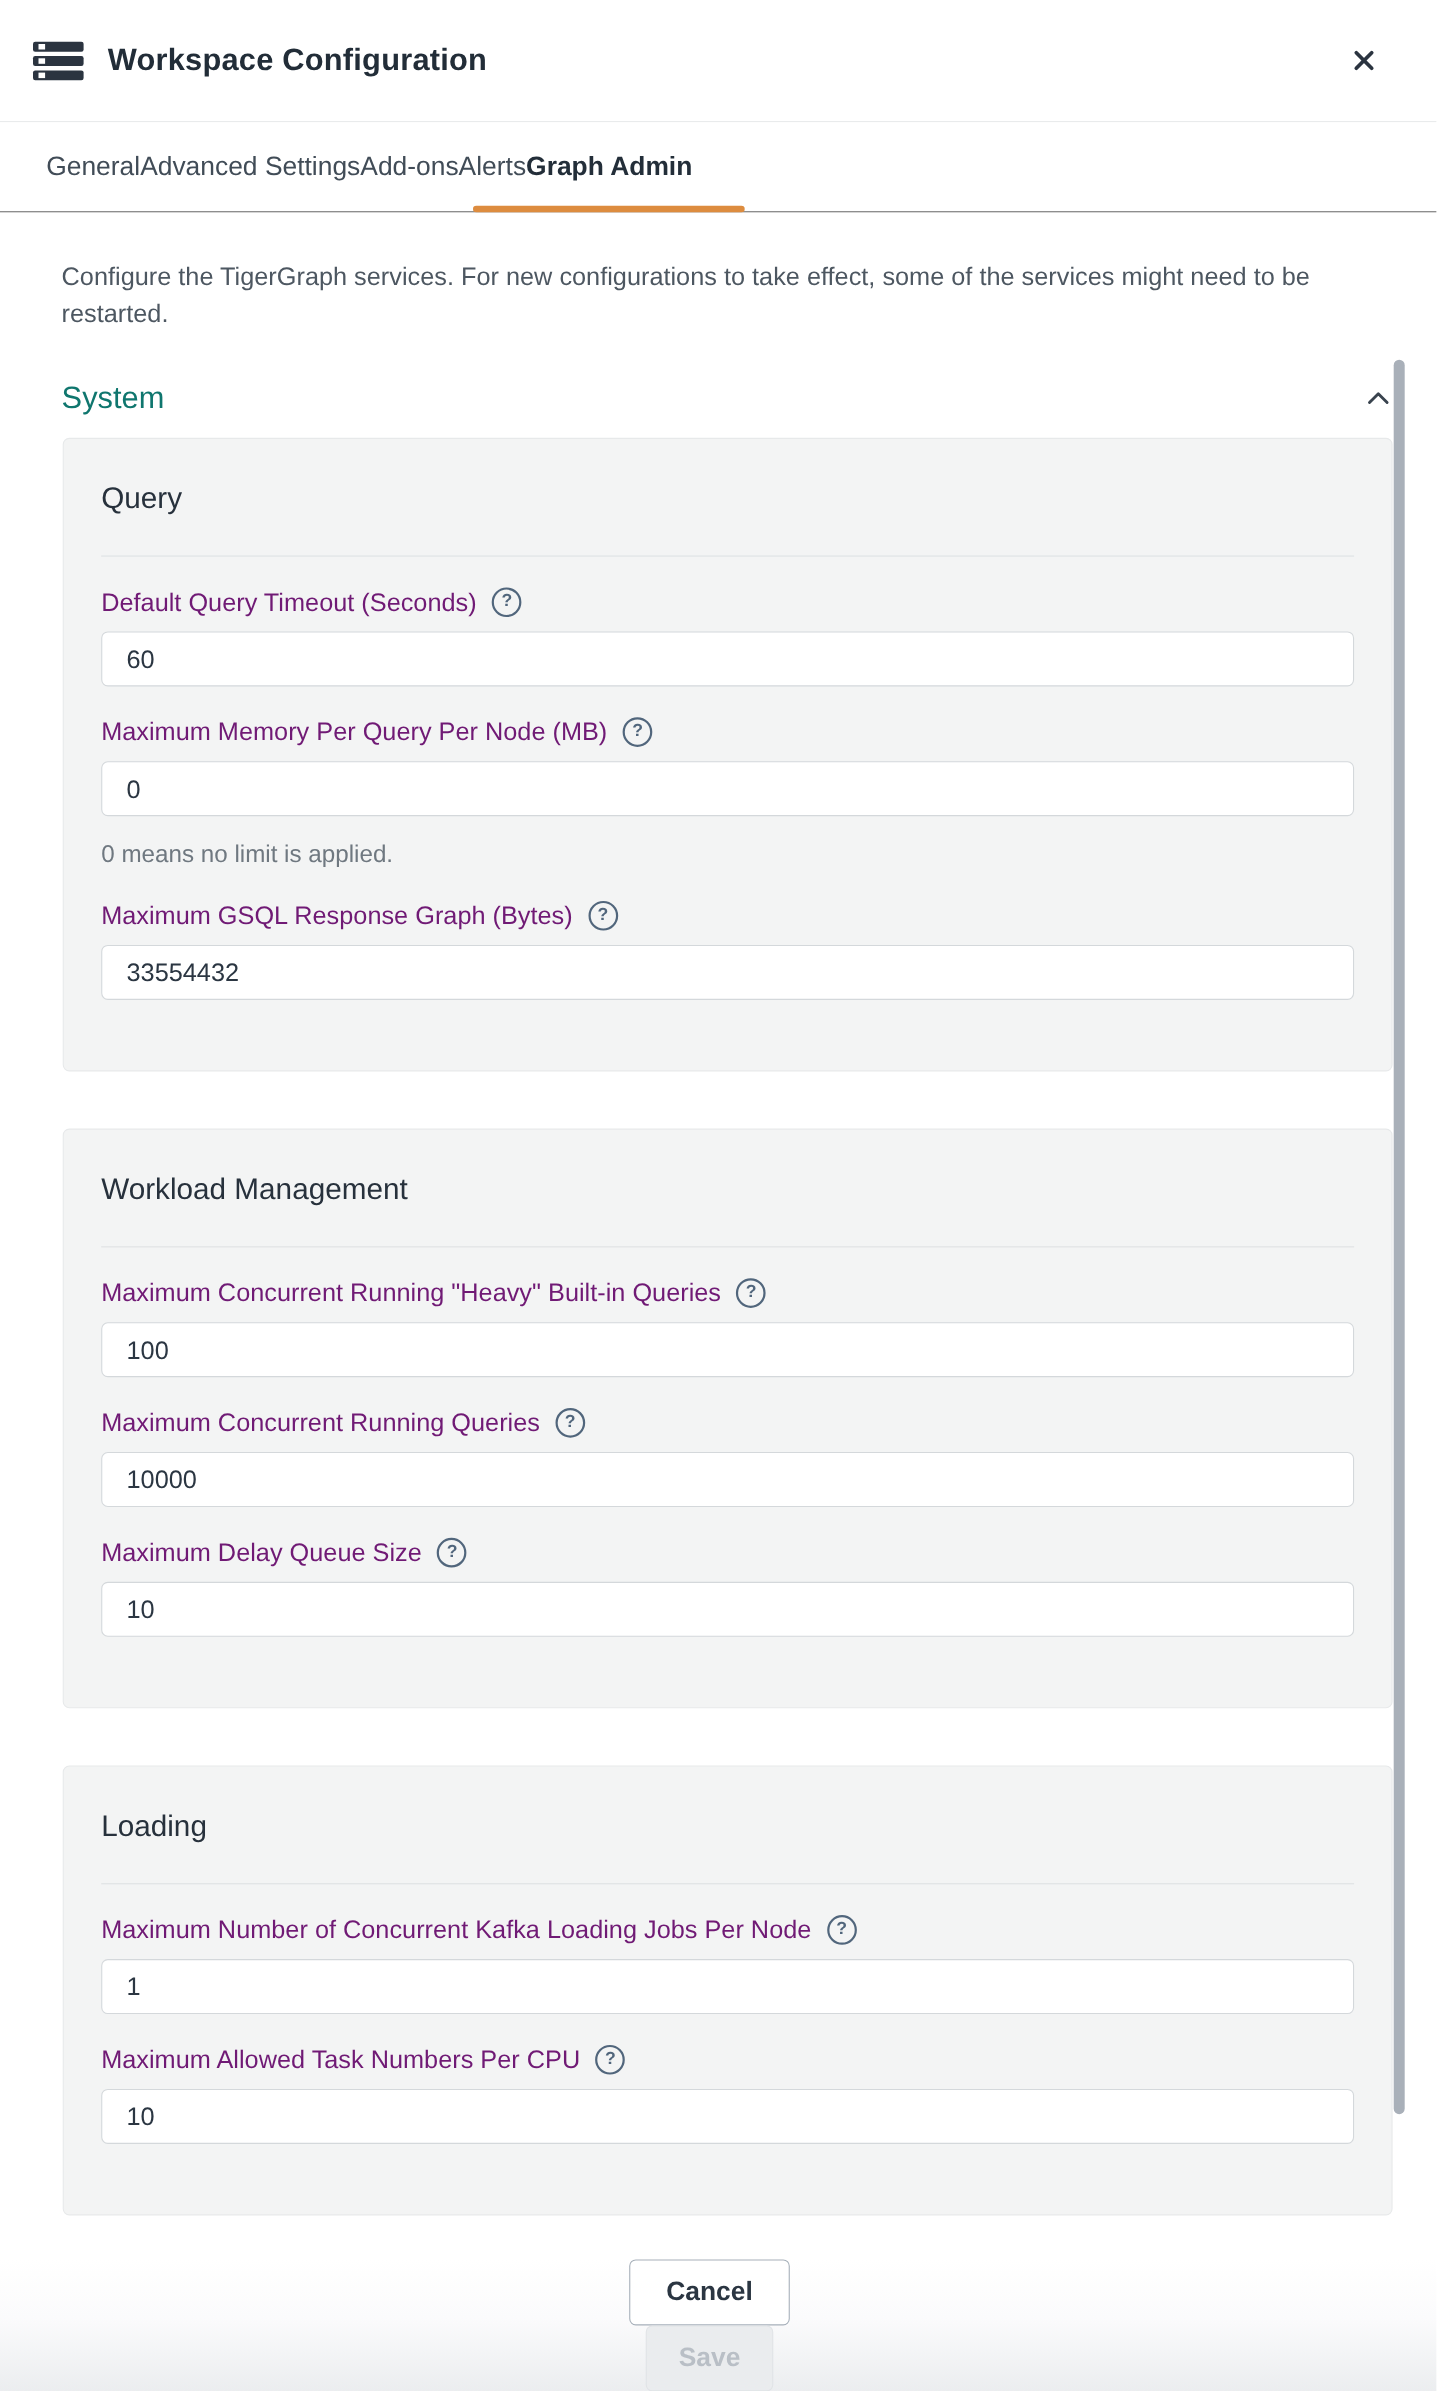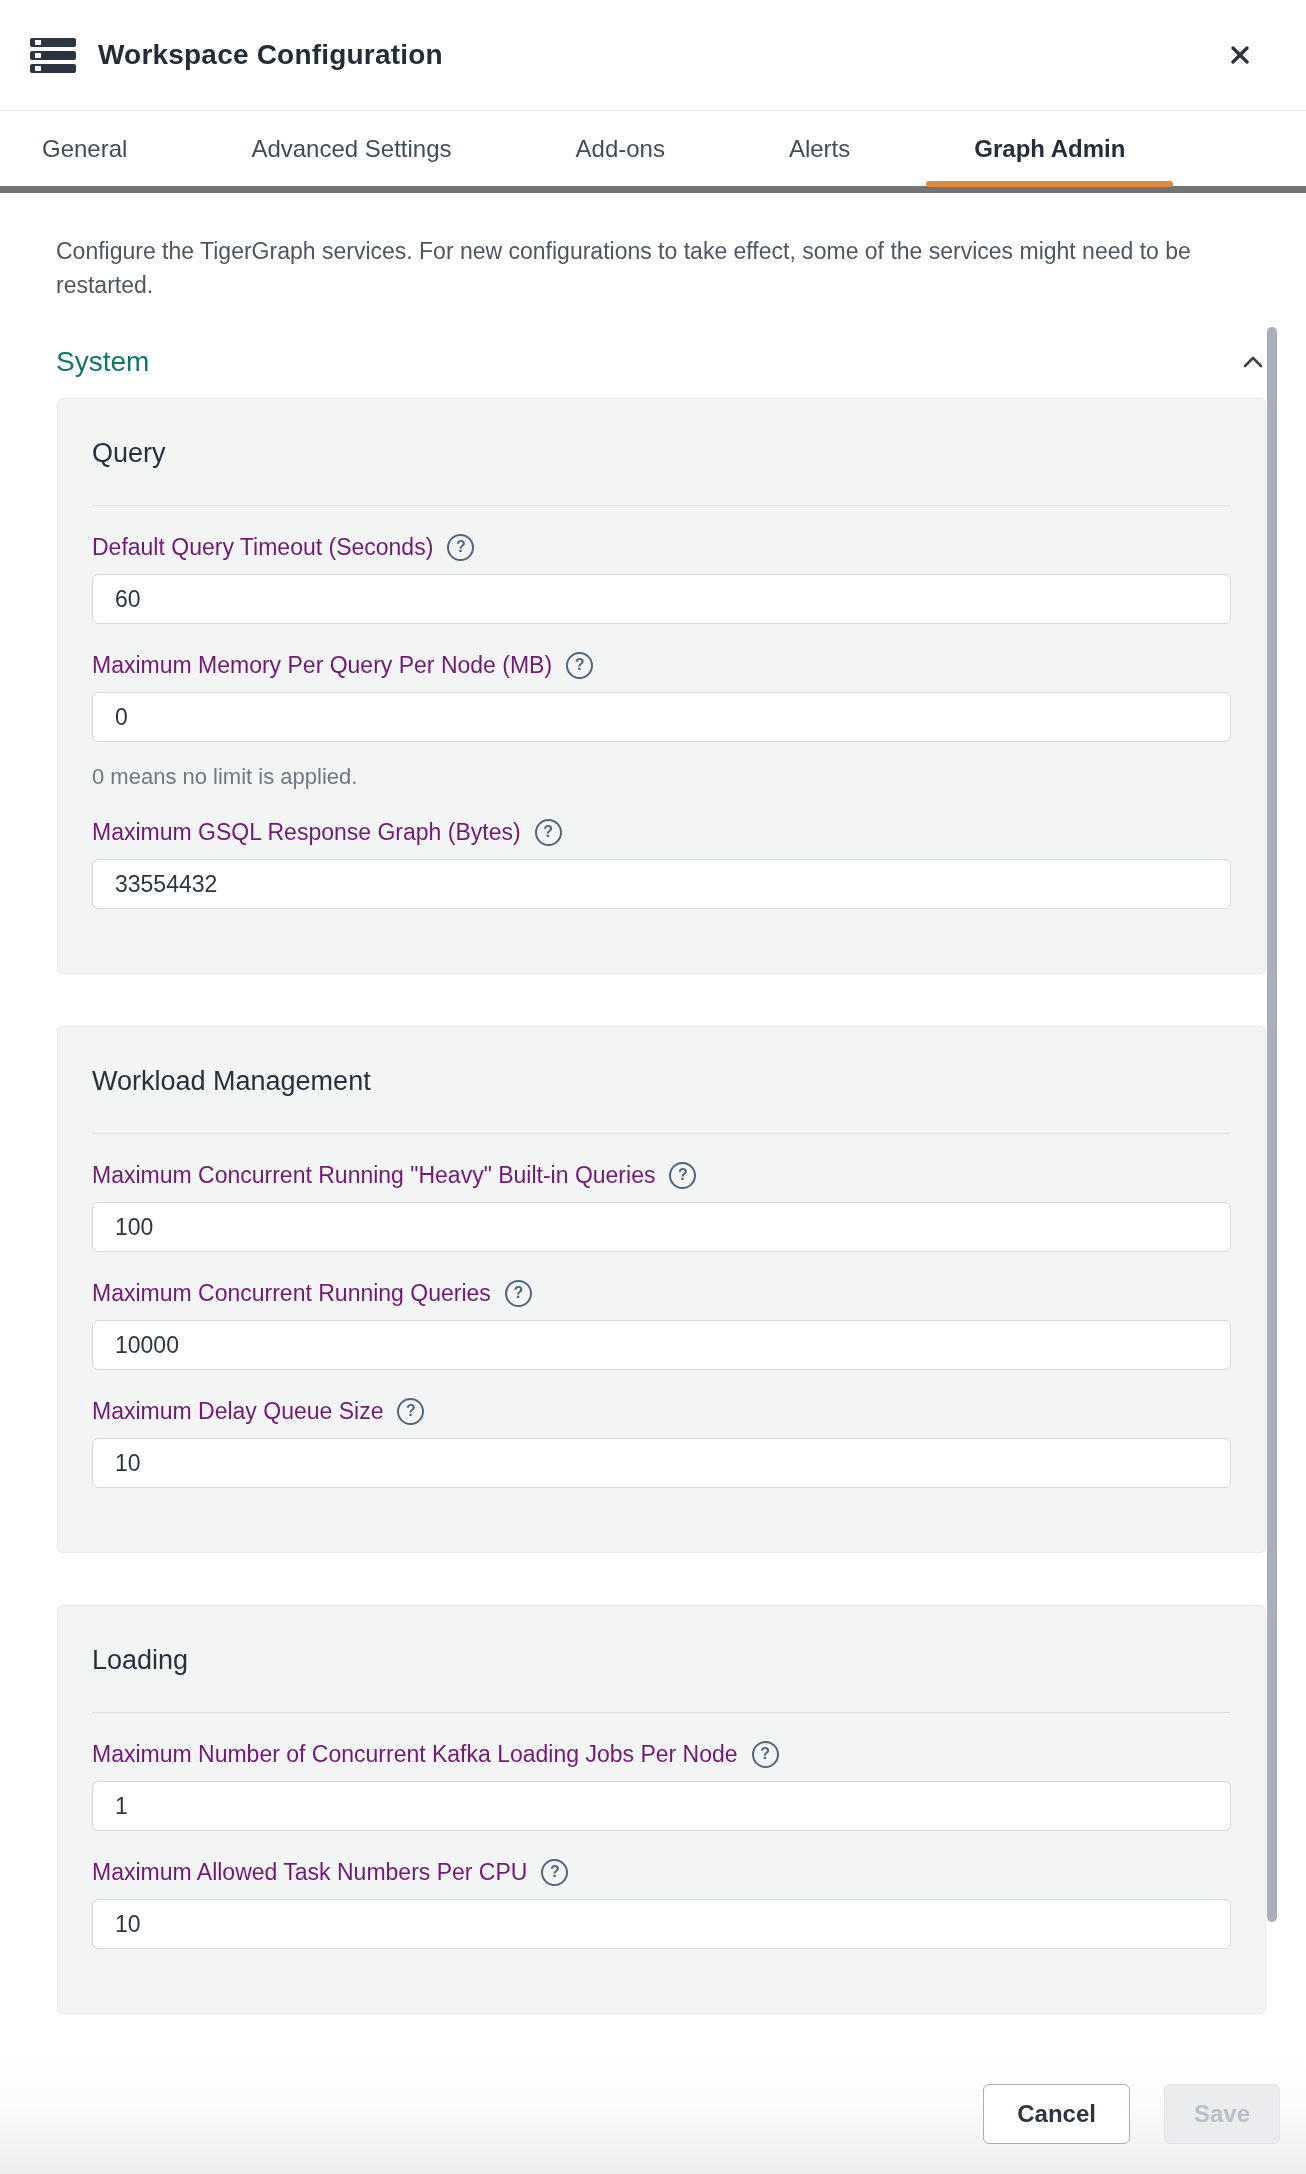--- a/index.html
+++ b/index.html
@@ -33,23 +33,23 @@
   .close-btn {
     margin-left: auto;
     background: none; border: none; padding: 4px; cursor: pointer;
     display: flex; align-items: center; justify-content: center;
   }
 
   
   .tabs {
     height: 83px;
     border-top: 1px solid #e9ebec;
-    border-bottom: 7px solid #737373;
+    border-bottom: 1px solid #737373;
     display: flex; align-items: stretch;
-    padding-left: 42px; gap: 124px;
+    padding-left: 42px; 
   }
   .tab {
     background: none; border: none; padding: 0; cursor: pointer;
     font-family: inherit; font-size: 24px; color: #414c57;
     display: flex; align-items: center; position: relative; white-space: nowrap;
   }
   .tab.active { font-weight: 700; color: #232e39; }
   .tab.active::after {
     content: ""; position: absolute; left: -48px; right: -48px; bottom: -1px;
     height: 6px; border-radius: 3px; background: #DD8C3F;
@@ -112,22 +112,22 @@
     border-radius: 5px;
     background: #a9b0b9;
   }
 
   
   .dlg-footer {
     position: absolute; left: 0; right: 0; bottom: 0;
     height: 121px;
     background: linear-gradient(180deg, #ffffff 0%, #fbfbfc 45%, #ebedef 100%);
     display: flex; align-items: center; justify-content: flex-end;
-    gap: 34px;
-    padding-right: 26px;
+    padding-right: 16px;
+    flex-direction: column;
   }
   .btn {
     height: 60px; border-radius: 6px;
     font-family: inherit; font-size: 24px; font-weight: 700;
     display: inline-flex; align-items: center; justify-content: center;
     cursor: pointer;
   }
   .btn-cancel {
     padding: 0 33px;
     background: #ffffff; color: #2b3642;

